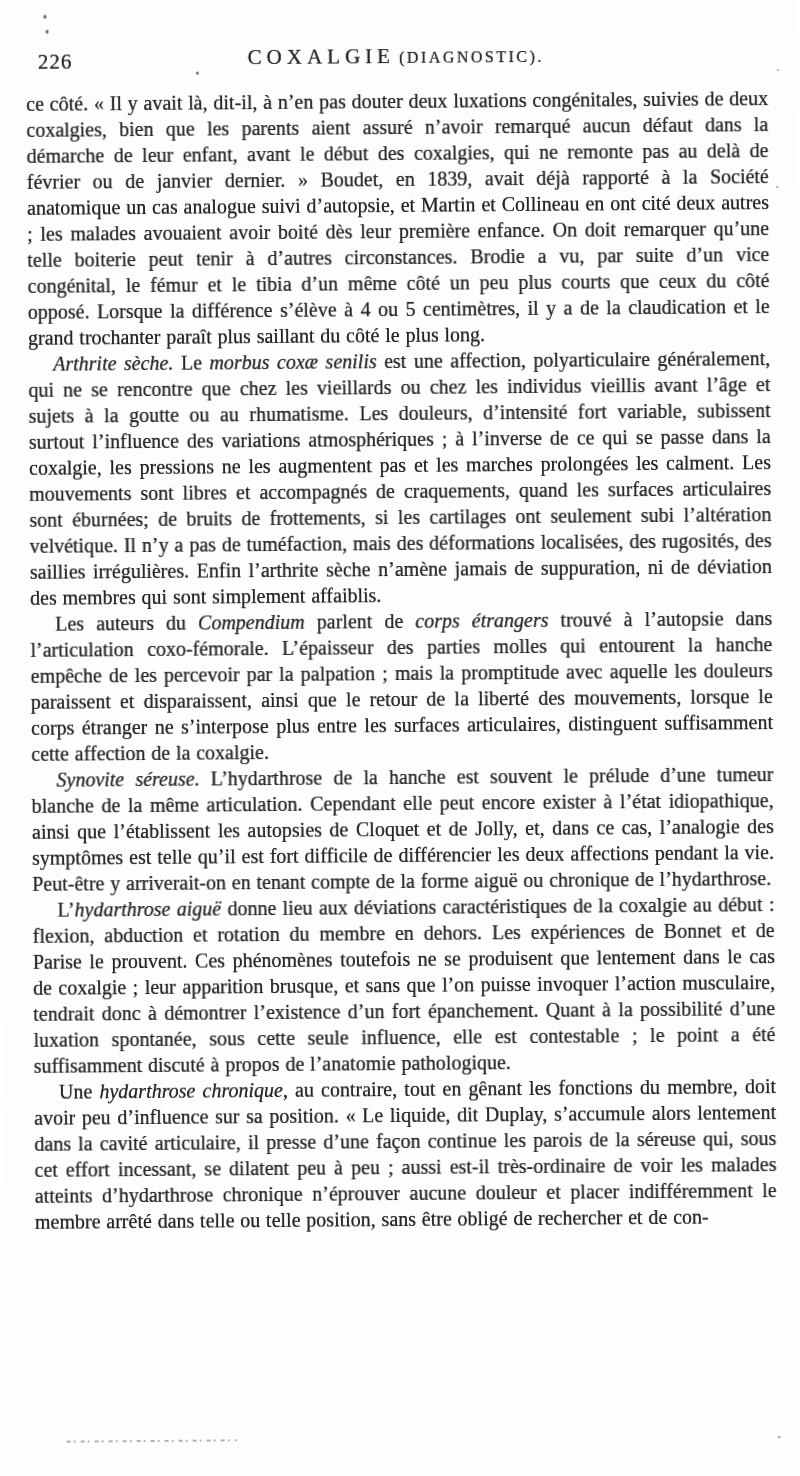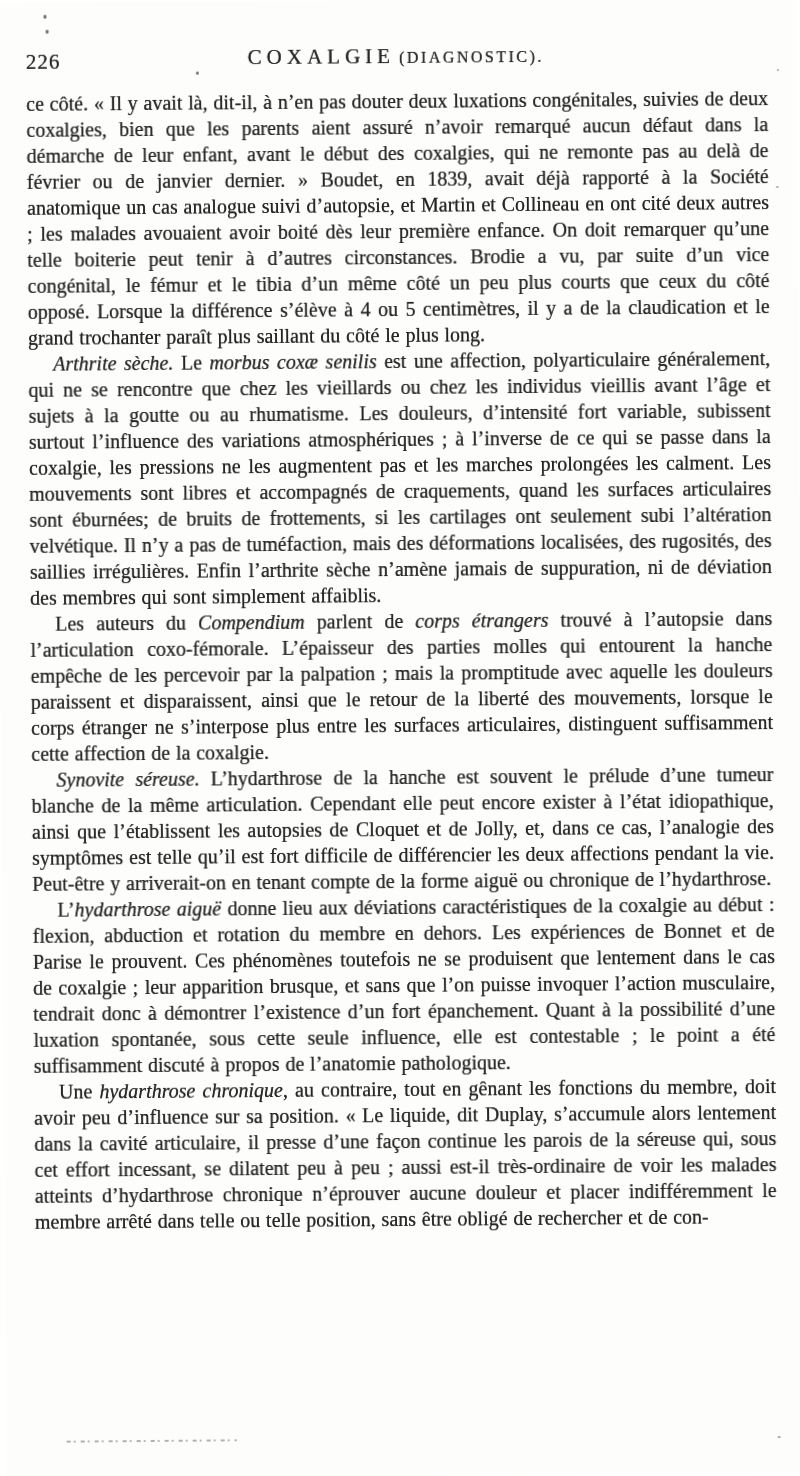--- a/index.html
+++ b/index.html
@@ -24,21 +24,21 @@
   }
   .running-head {
     position: absolute;
     top: 44px;
     left: 0;
     right: 0;
     height: 30px;
   }
   .page-number {
     position: absolute;
-    left: 30px;
+    left: 42px;
     top: 3px;
     font-size: 21px;
     color: #242424;
     letter-spacing: 1px;
     text-shadow: 0 0 0.6px rgba(20,20,20,0.85);
   }
   .head-title {
     position: absolute;
     left: 0;
     right: 0;

